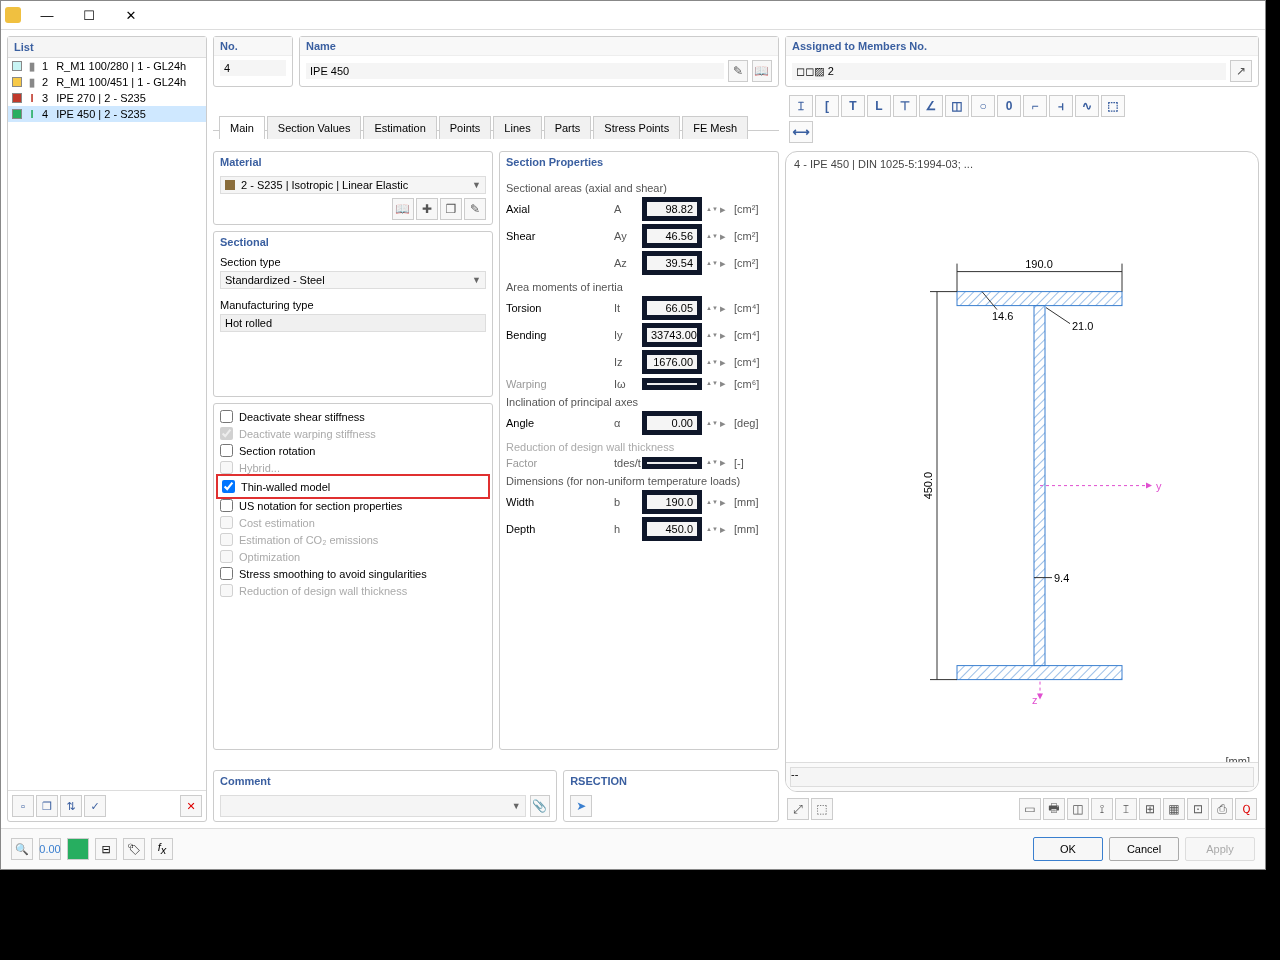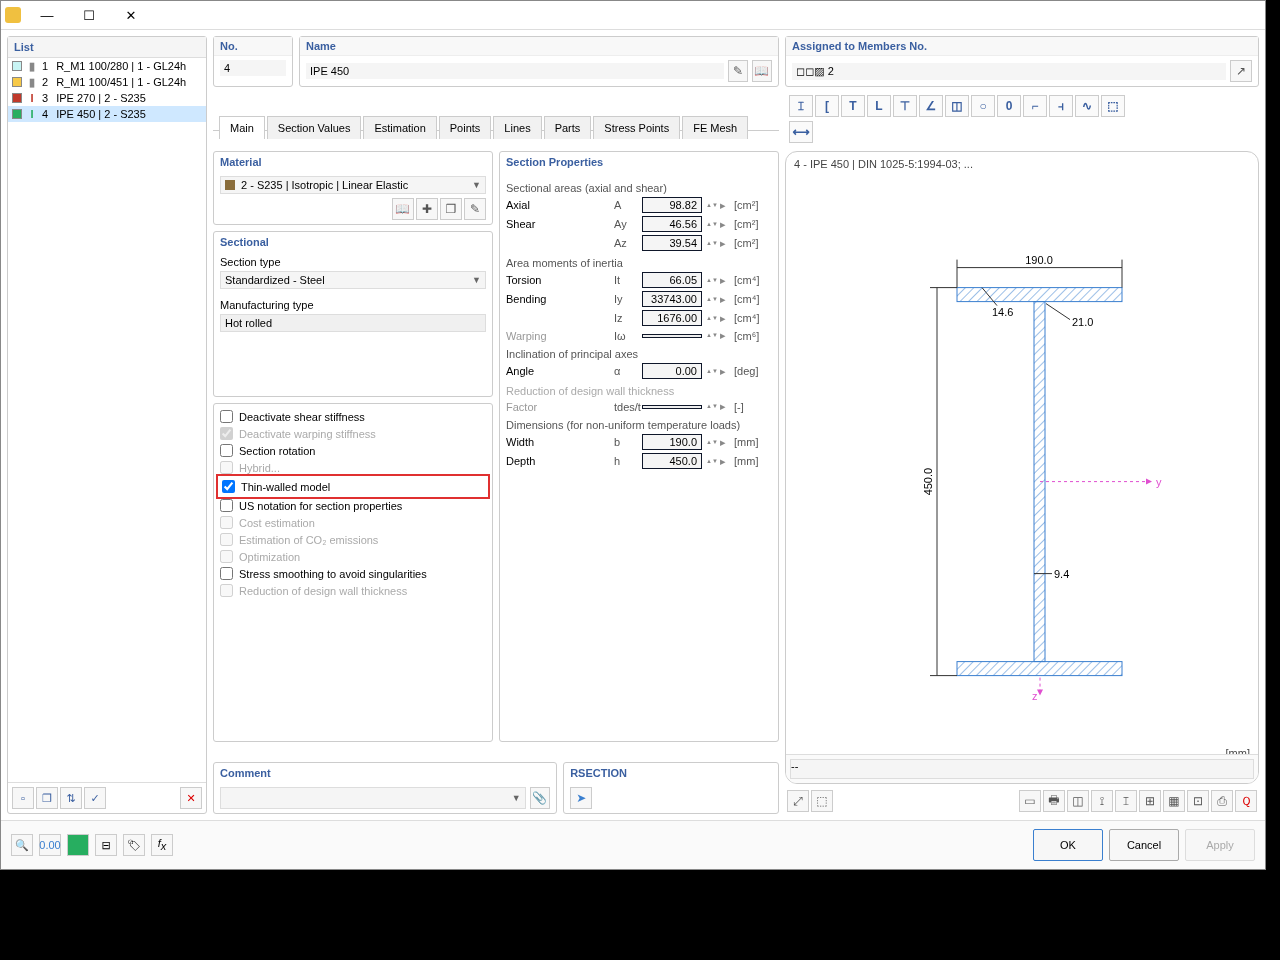--- a/index.html
+++ b/index.html
@@ -32,21 +32,21 @@
   .tab { padding: 5px 10px; background: #f1f1f1; border: 1px solid #ccc; border-bottom: none; position: relative; top: 9px; cursor: pointer; }
   .tab.active { background: #fff; }
   .maincols { display: flex; gap: 6px; flex: 1; min-height: 0; }
   .col { flex: 1; display: flex; flex-direction: column; gap: 6px; }
   .panel { border: 1px solid #ccc; border-radius: 3px; display: flex; flex-direction: column; }
   .panel .phead { padding: 4px 6px; color: #3a5fa0; font-weight: 600; }
   .panel .pbody { padding: 4px 6px; flex: 1; }
   .formrow { display: flex; align-items: center; gap: 4px; margin-bottom: 3px; }
   .formrow .rlabel { flex: 1; }
   .formrow .rsym { width: 24px; color: #555; }
-  .formrow .rval { width: 60px; text-align: right; background: #f5f5f5; padding: 1px 4px; border: 1px solid #0f172a; }
+  .formrow .rval { width: 60px; text-align: right; background: #f5f5f5; padding: 1px 4px; border: 5px solid #0f172a; }
   .formrow.disabled { color: #999; }
   .formrow.disabled .rval { background: #eee; color: #aaa; }
   .spin { width: 10px; display: flex; flex-direction: column; font-size: 6px; color: #888; line-height: 5px; }
   .arrow { width: 10px; color: #888; }
   .unit { width: 38px; color: #555; }
   .subhead { color: #555; margin: 6px 0 3px 0; }
   .chk { display: flex; align-items: center; gap: 6px; padding: 2px 0; }
   .chk.disabled { color: #aaa; }
   .chk input { margin: 0; }
   .highlight-box { border: 2px solid #e03030; padding: 2px 4px; margin: -2px -4px; }
@@ -55,21 +55,21 @@
   .preview-toolbar { display: flex; gap: 2px; padding: 4px; flex-wrap: wrap; }
   .preview-toolbar .ptbtn { width: 24px; height: 22px; border: 1px solid #ccc; background: #fafafa; display: flex; align-items: center; justify-content: center; color: #3a5fa0; font-weight: bold; font-size: 12px; }
   .preview-area { flex: 1; position: relative; border: 1px solid #ccc; border-radius: 12px; background: #fff; overflow: hidden; }
   .preview-caption { position: absolute; top: 6px; left: 8px; font-size: 11px; color: #444; }
   .preview-unit { position: absolute; bottom: 24px; right: 8px; color: #444; }
   .isvg { position: absolute; left: 50%; top: 50%; transform: translate(-50%, -48%); }
   .bottom-tool { display: flex; gap: 4px; align-items: center; padding: 4px; }
   .bottom-sel { flex: 1; background: #f5f5f5; border: 1px solid #ddd; height: 20px; }
   .footerbar { display: flex; align-items: center; gap: 6px; padding: 8px 10px; border-top: 1px solid #ddd; background: #fafafa; }
   .footerbar .spacer { flex: 1; }
-  .btn { min-width: 70px; height: 32px; border: 1px solid #aaa; background: #f7f7f7; border-radius: 2px; display: flex; align-items: center; justify-content: center; cursor: pointer; padding: 0 12px; }
+  .btn { min-width: 70px; height: 24px; border: 1px solid #aaa; background: #f7f7f7; border-radius: 2px; display: flex; align-items: center; justify-content: center; cursor: pointer; padding: 0 12px; }
   .btn.primary { border-color: #3a7fcf; }
   .btn.disabled { color: #aaa; border-color: #ddd; cursor: default; }
   .fticon { width: 22px; height: 22px; border: 1px solid #ccc; background: #f7f7f7; display: flex; align-items: center; justify-content: center; }
 </style>
 </head>
 <body>
 
 <div class="window">
   <div class="titlebar">
     <div class="icon"></div>

